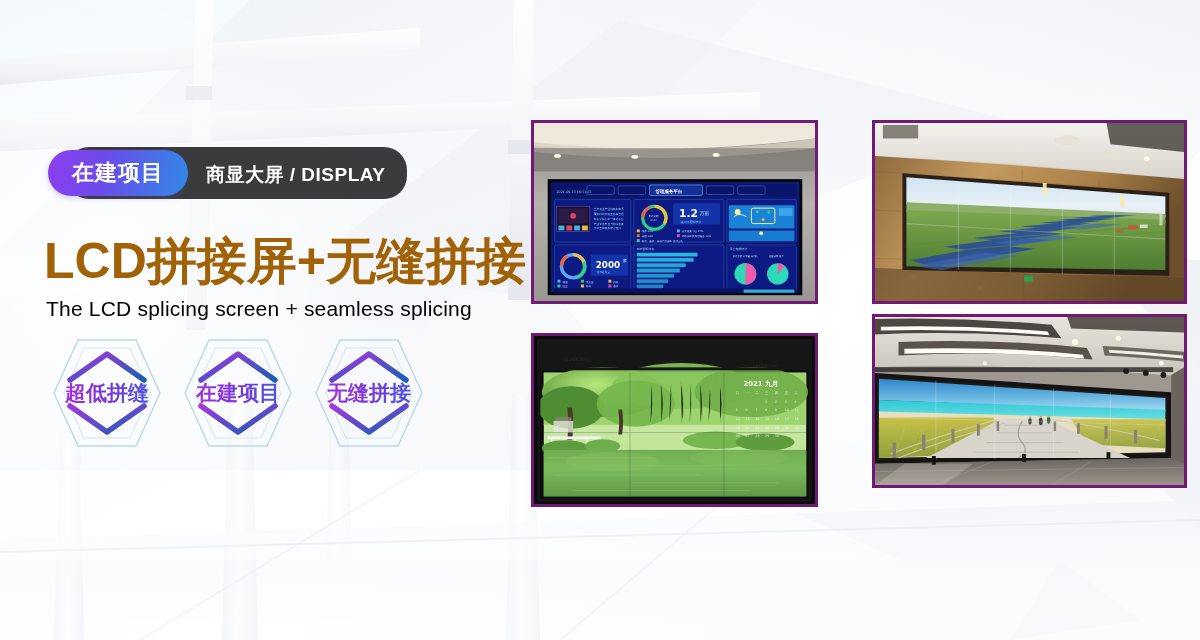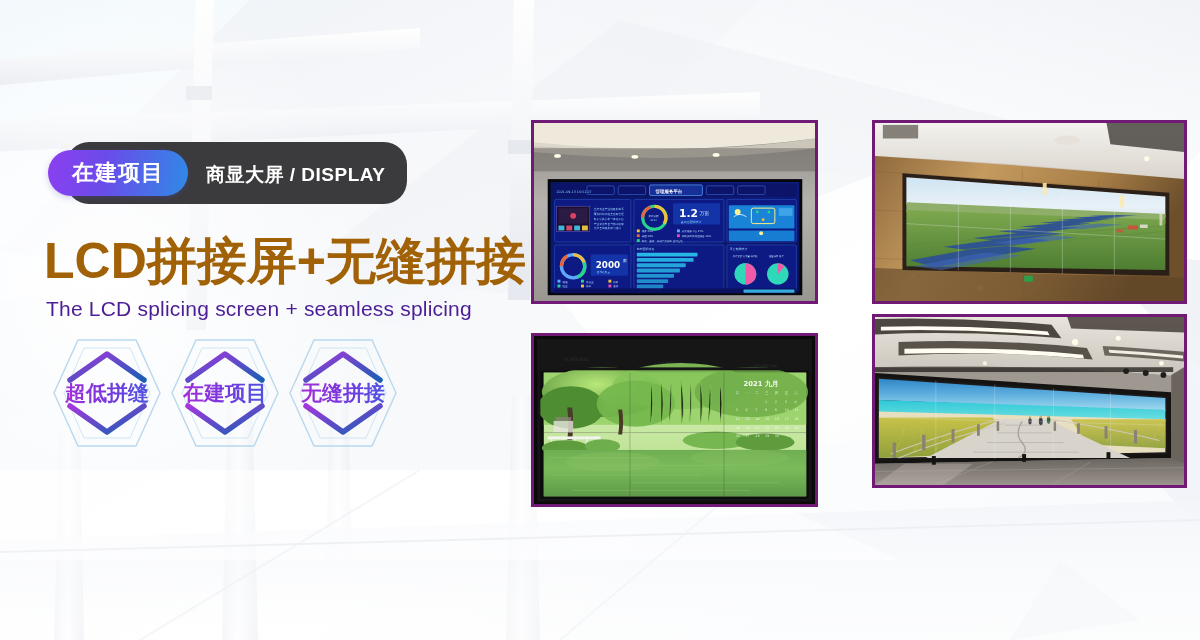--- a/index.html
+++ b/index.html
@@ -24,21 +24,21 @@
 
   
   .pill-wrap {
     position:absolute;
     left:48px; top:150px;
     height:46px;
     display:flex; align-items:center;
     z-index:8;
   }
   .pill-dark {
-    height:62px;
+    height:52px;
     background:#3b3b3d;
     border-radius:23px;
     display:flex; align-items:center;
     padding:4px 22px 0 140px;
     margin-left:-122px;
     color:#ffffff;
     font-size:19px;
     font-weight:bold;
     letter-spacing:0.5px;
     white-space:nowrap;
@@ -68,32 +68,32 @@
     font-weight:bold;
     color:#a16207;
     letter-spacing:0px;
     white-space:nowrap;
     z-index:8;
   }
   .subhead {
     position:absolute;
     left:46px; top:297px;
     font-size:21px;
-    color:#4c1d95;
+    color:#000000;
     letter-spacing:0.2px;
     white-space:nowrap;
     z-index:8;
   }
 
   
   .features {
     position:absolute;
     left:48px; top:332px;
     display:flex;
-    gap:0;
+    gap:13px;
     z-index:8;
   }
   .feature {
     position:relative;
     width:118px; height:122px;
     display:flex; align-items:center; justify-content:center;
   }
   .feature .hexsvg {
     position:absolute;
     left:0; top:0;

